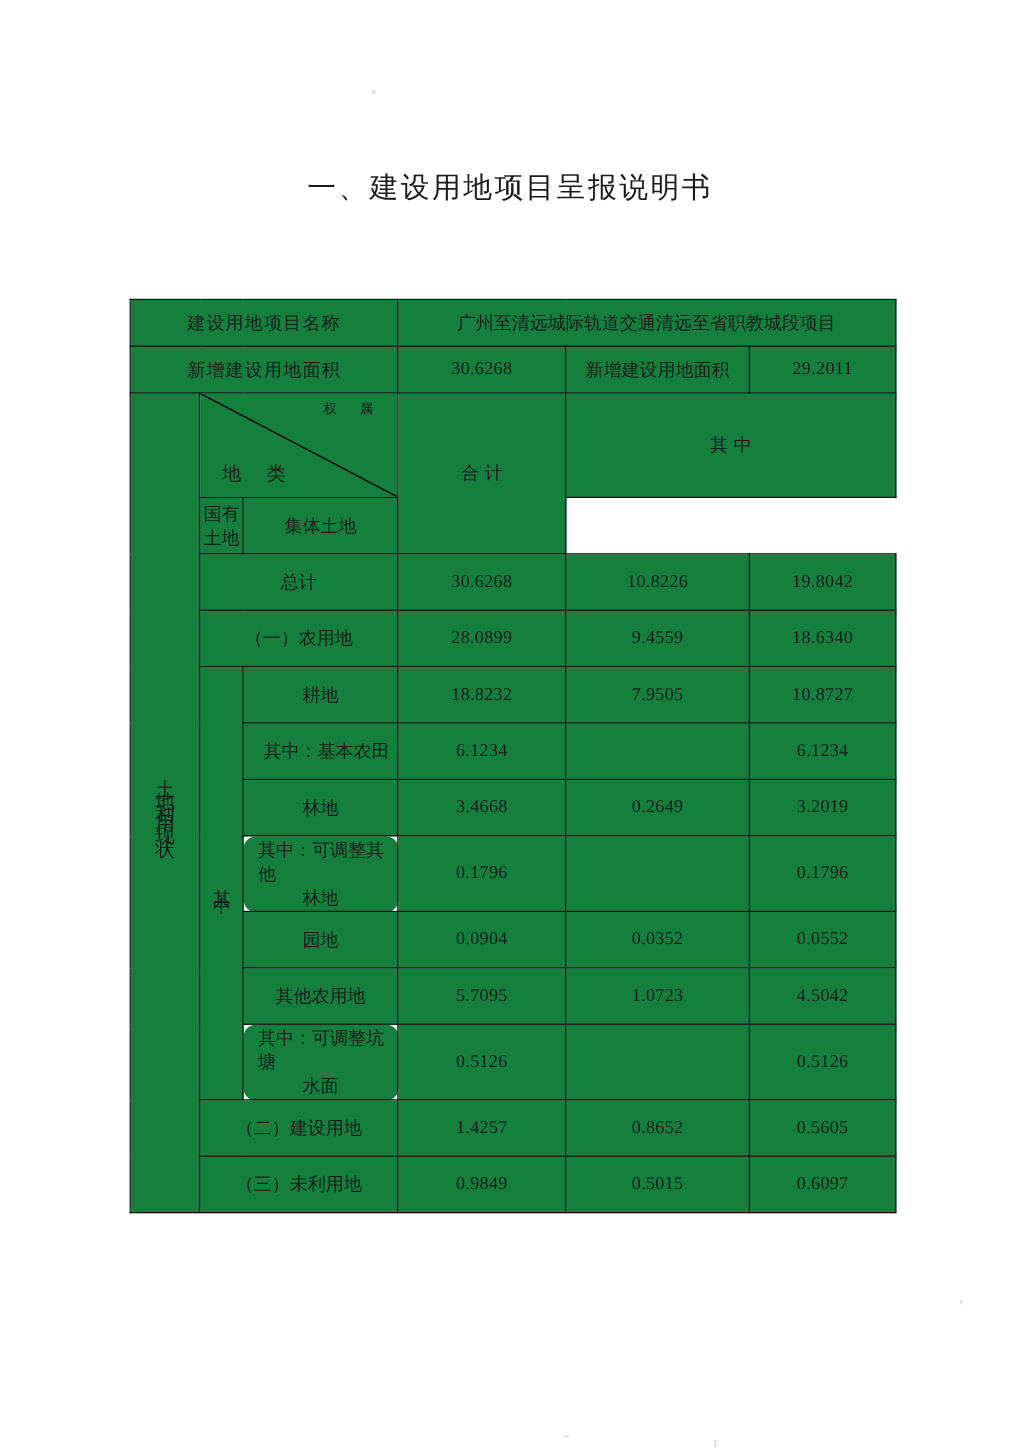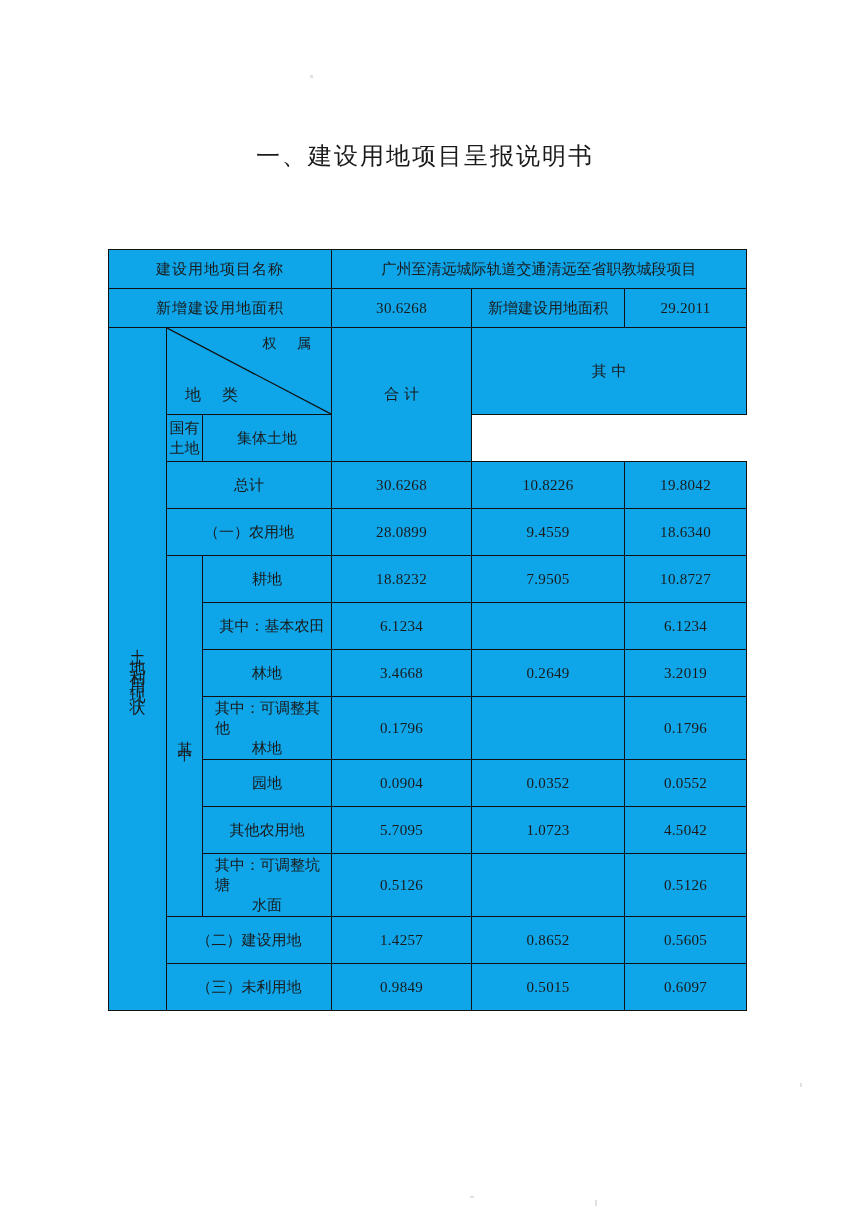--- a/index.html
+++ b/index.html
@@ -61,21 +61,21 @@
     table-layout: fixed;
   }
 
   table.landuse td {
     border: 1.1px solid #111;
     font-size: 15px;
     text-align: center;
     vertical-align: middle;
     padding: 0 2px;
     line-height: 1.35;
-    background: #0ea5e9;
+    background: #15803d;
   }
 
   
   .col-a { width: 58px; }
   .col-b { width: 36px; }
   .col-c { width: 129px; }
   .col-d { width: 140px; }
   .col-e { width: 153px; }
   .col-f { width: 122px; }
 
@@ -119,21 +119,21 @@
   .diag-cell .diag-svg {
     position: absolute;
     inset: 0;
     width: 100%;
     height: 100%;
   }
   .diag-cell .quanshu {
     position: absolute;
     top: 6px;
     right: 12px;
-    font-size: 14px;
+    font-size: 11px;
     letter-spacing: 8px;
     text-indent: 8px;
   }
   .diag-cell .dilei {
     position: absolute;
     bottom: 8px;
     left: 10px;
     font-size: 16px;
     letter-spacing: 8px;
     text-indent: 8px;
@@ -141,20 +141,21 @@
 
   .sub-label {
     text-align: left;
     padding-left: 12px !important;
     font-size: 14px;
     margin-top: 24px;
   }
   .sub-label-2 {
     font-size: 14px;
     line-height: 1.5;
+    border-radius: 10px;
   }
   .sub-label-2 .l1 { display: block; text-align: left; padding-left: 10px; }
   .sub-label-2 .l2 { display: block; text-align: center; }
 
   .empty { }
 
   
   .speck {
     position: absolute;
     background: #c9c9c9;

